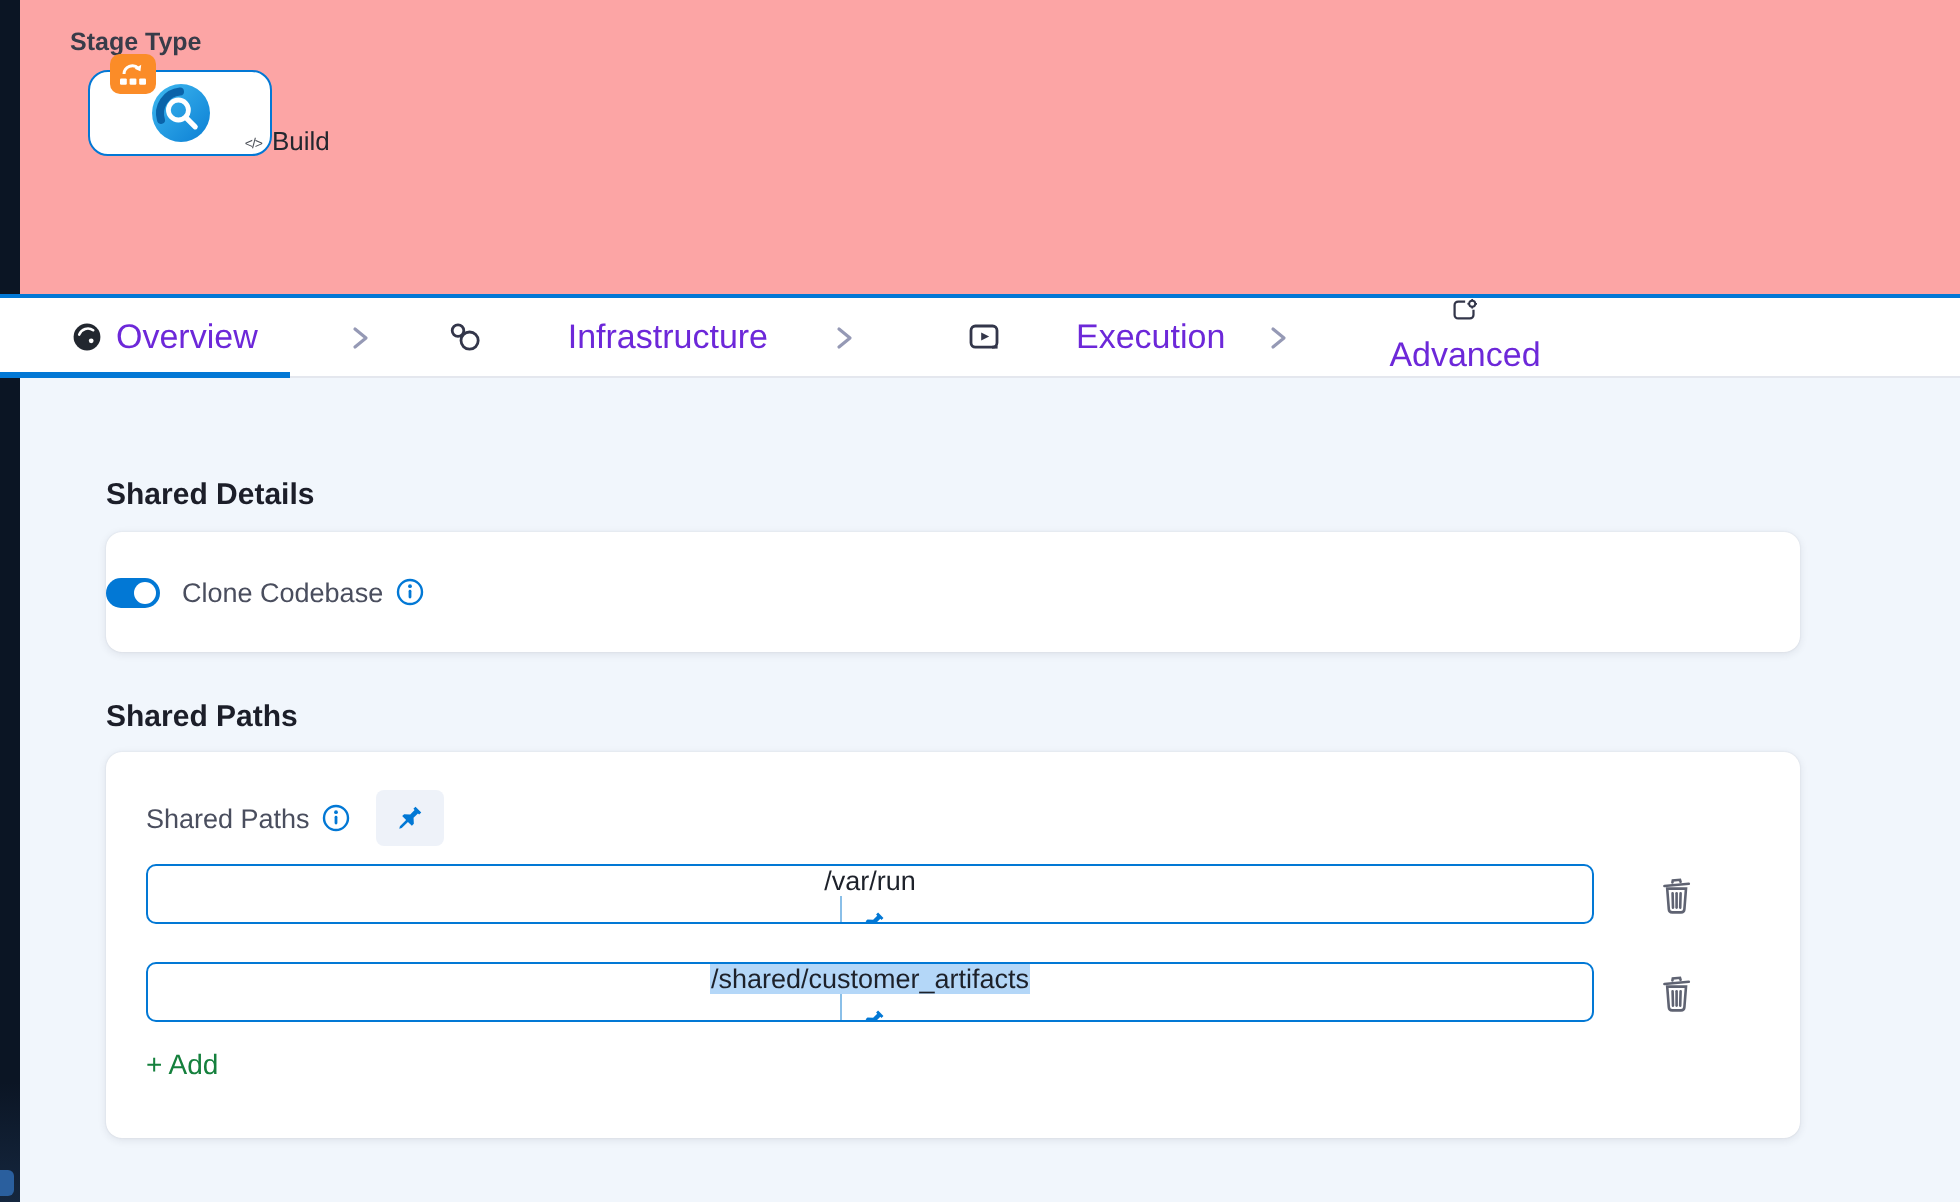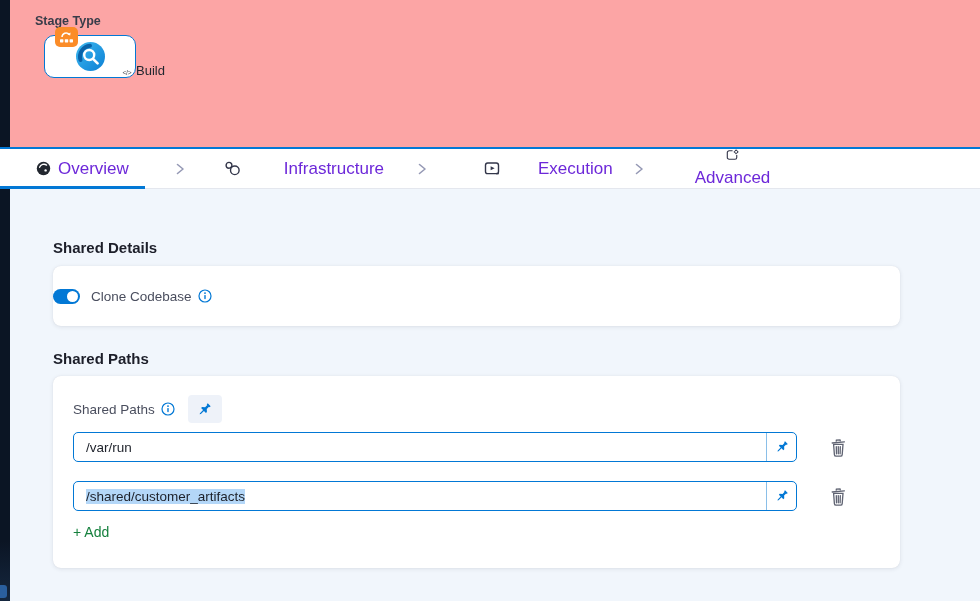--- a/index.html
+++ b/index.html
@@ -96,21 +96,21 @@
   .shared-label-row { display:flex; align-items:center; }
   .pin-chip {
     width:34px; height:28px; margin-left:13px; background:#eef2f9; border-radius:4px;
     display:flex; align-items:center; justify-content:center; cursor:pointer;
   }
 
   .path-row { display:flex; align-items:center; margin-top:9px; }
   .path-row + .path-row { margin-top:19px; }
   .path-input {
     width:724px; height:30px; background:#fff; border:1px solid #0278d5;
-    border-radius:5px; display:flex; align-items:center; overflow:hidden;
+    border-radius:5px; display:flex; align-items:center; overflow:hidden;flex-direction:column;
   }
   .path-text {
     flex:1; padding:0 12px; font-size:13.5px; color:#1d212a; white-space:nowrap;
   }
   .path-text span[data-selected="true"] { background:#b4d7f8; }
   .pin-cell {
     flex:none; width:30px; height:100%; border-left:1px solid #8abfe8;
     display:flex; align-items:center; justify-content:center; cursor:pointer;
   }
   .trash-btn {

